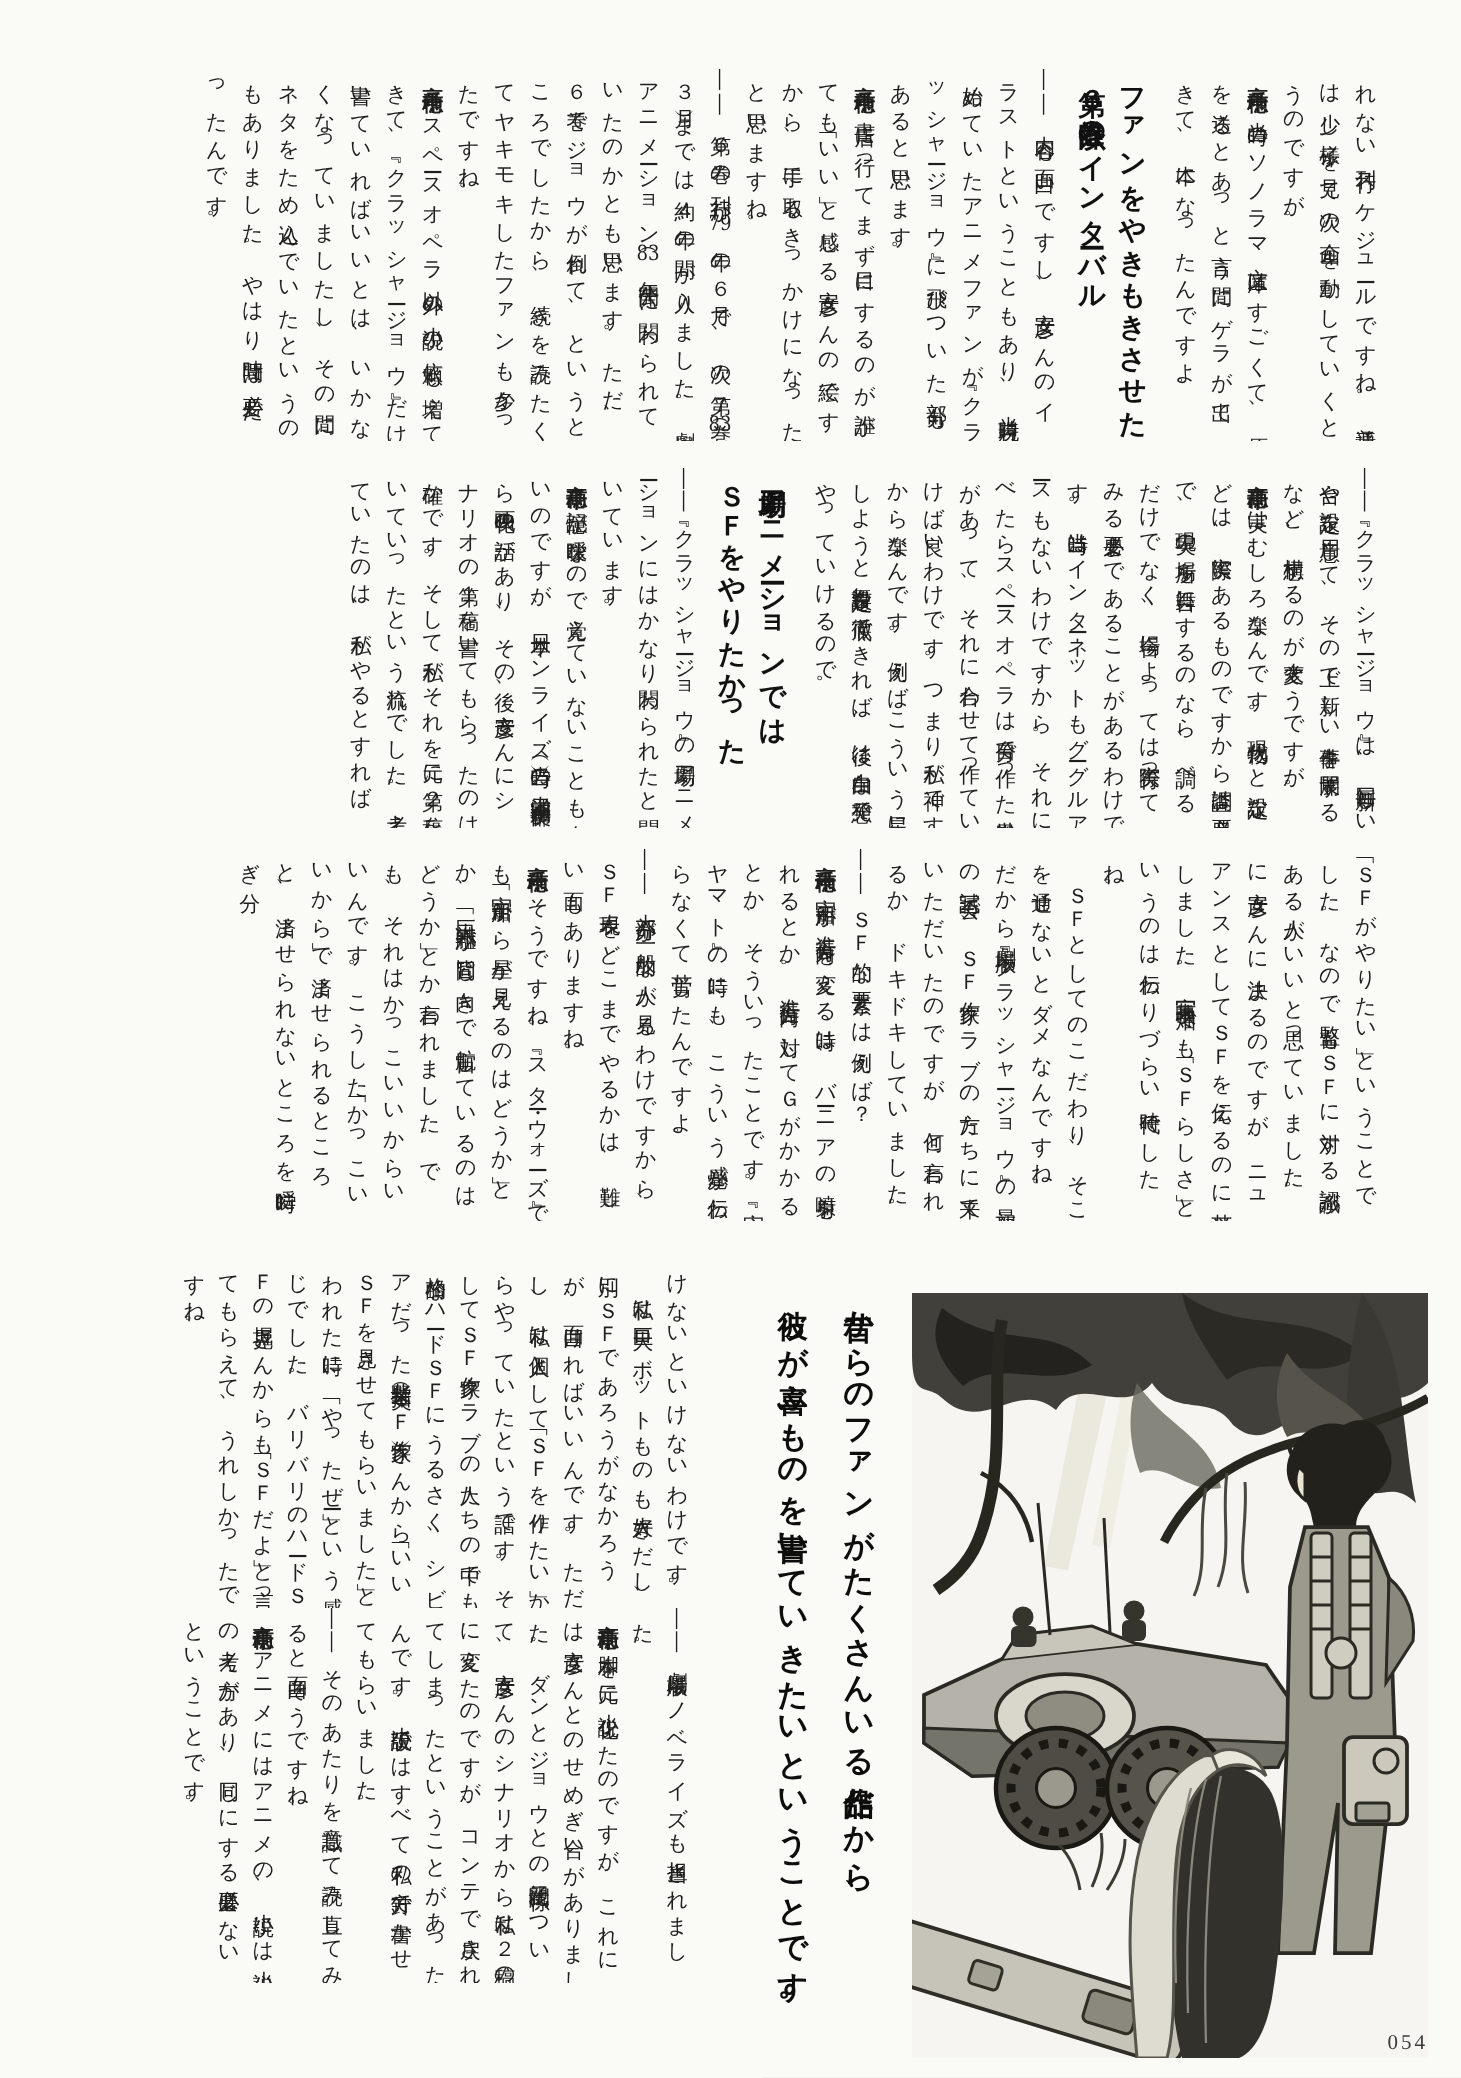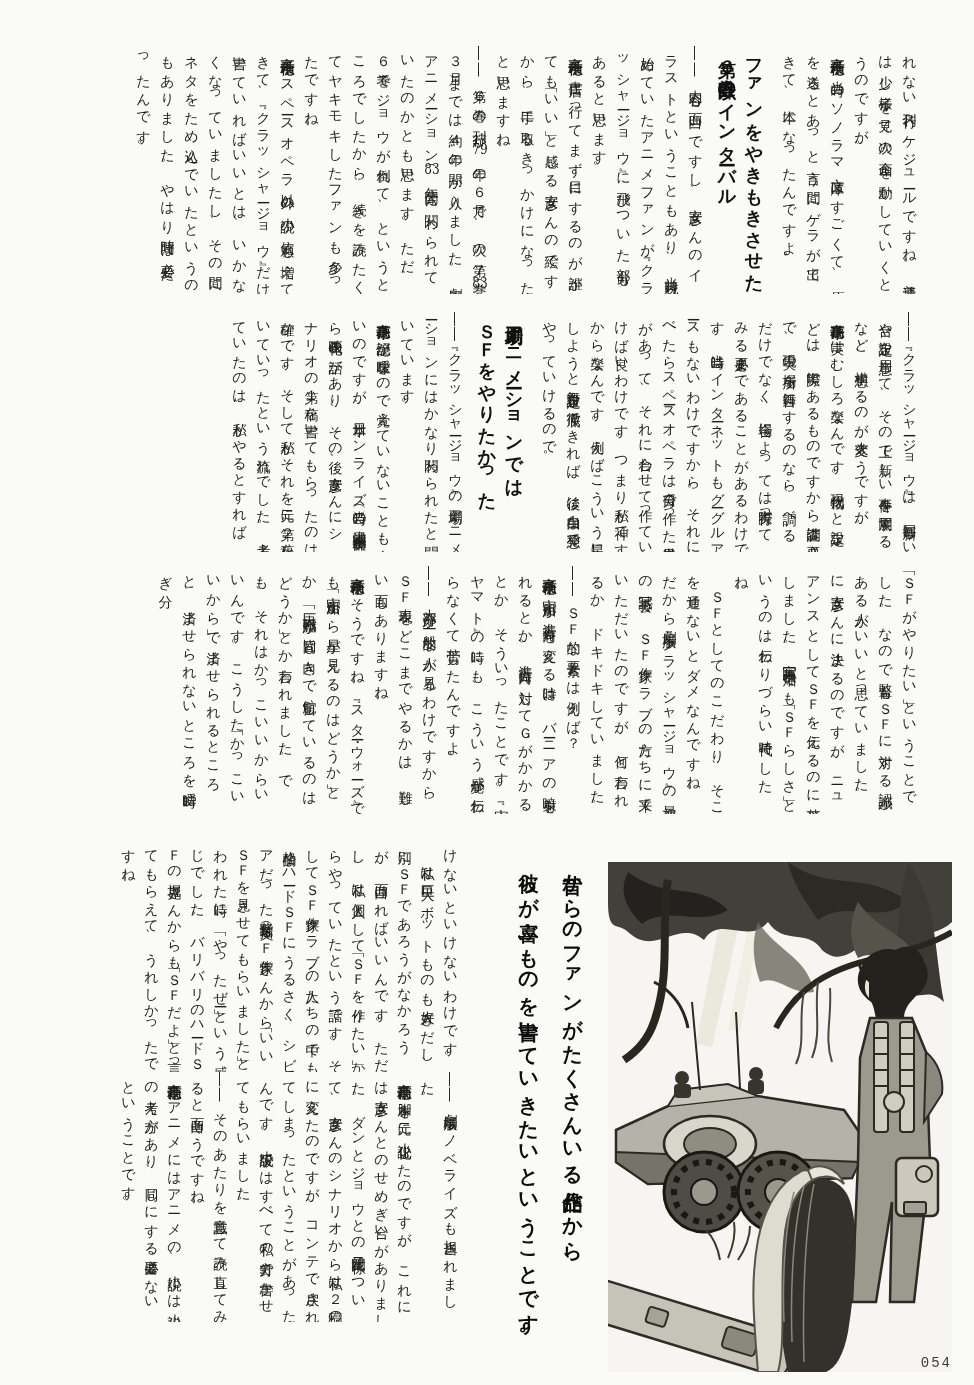--- a/index.html
+++ b/index.html
@@ -61,21 +61,21 @@
   .illustration{
     position:absolute;
     left:608px; top:862px;
     width:344px; height:510px;
     margin:0;
   }
   .illustration svg{display:block;}
   .page-number{
     position:absolute;
     right:22px; bottom:14px;
-    font-family:Liberation Mono, monospace;
+    font-family:Liberation Serif, serif;
     font-size:14px;
     letter-spacing:2px;
     color:#3a3a38;
   }
 </style>
 </head>
 <body>
 
 <div class="sheet">
 

